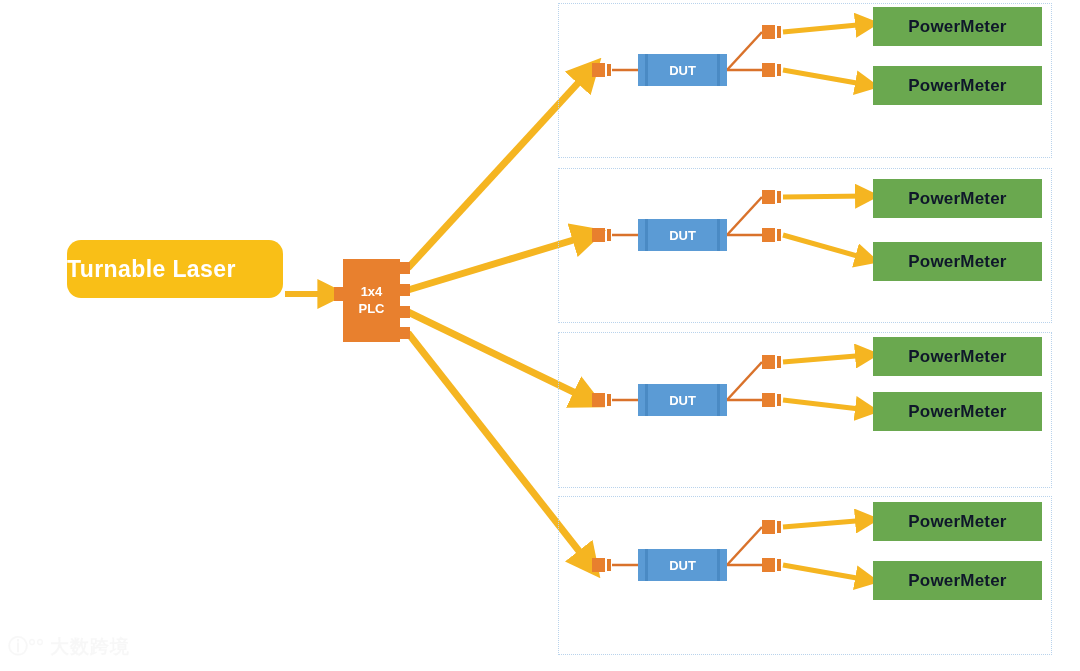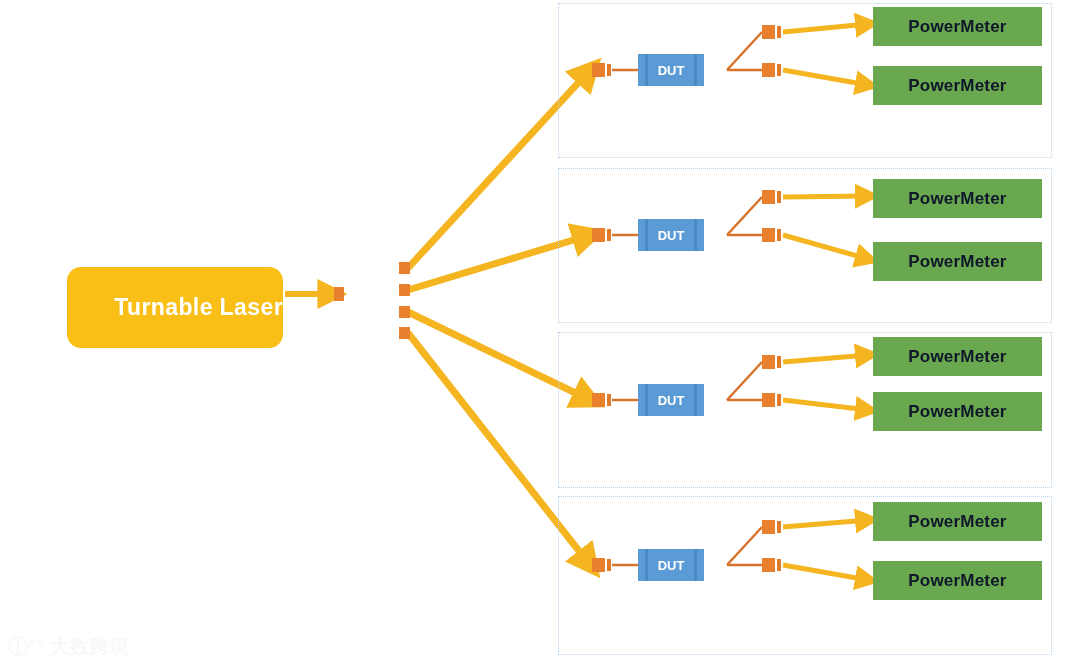--- a/index.html
+++ b/index.html
@@ -23,28 +23,28 @@
     top: 0;
     width: 1080px;
     height: 671px;
     pointer-events: none;
   }
 
   
   .laser-box {
     position: absolute;
     left: 67px;
-    top: 267px;
+    top: 240px;
     width: 216px;
-    height: 81px;
+    height: 58px;
     background: #f9bf17;
     border-radius: 14px;
     display: flex;
     align-items: center;
-    justify-content: flex-end;
+    justify-content: flex-start;
   }
   .laser-label {
     color: #ffffff;
     font-size: 23px;
     font-weight: bold;
     letter-spacing: 0.4px;
     white-space: nowrap;
   }
 
   
@@ -85,21 +85,21 @@
   
   .group {
     position: absolute;
     left: 558px;
     width: 494px;
     border: 1px dotted #b9d3ec;
     box-sizing: border-box;
   }
   .dut-box {
     position: absolute;
-    width: 66px;
+    width: 89px;
     height: 32px;
     background: #5b9bd5;
     display: flex;
     align-items: center;
     justify-content: center;
   }
   .dut-box::before,
   .dut-box::after {
     content: "";
     position: absolute;
@@ -218,20 +218,24 @@
     <line x1="727" y1="565" x2="762" y2="565" stroke="#d9722b" stroke-width="2.5"></line>
     <line x1="783" y1="527" x2="868" y2="520" stroke="#f5b521" stroke-width="5" marker-end="url(#arrY)"></line>
     <line x1="783" y1="565" x2="868" y2="580" stroke="#f5b521" stroke-width="5" marker-end="url(#arrY)"></line>
   </svg>
 
   <div class="laser-box">
     <span class="laser-label">Turnable Laser</span>
   </div>
 
   <div class="plc-in-tab"></div>
+  <div class="plc-box">
+    <span class="plc-label">1x4</span>
+    <span class="plc-label">PLC</span>
+  </div>
   <div class="plc-out-tab" style="top:262px"></div>
   <div class="plc-out-tab" style="top:284px"></div>
   <div class="plc-out-tab" style="top:306px"></div>
   <div class="plc-out-tab" style="top:327px"></div>
 
   <div class="group" style="top:3px;height:155px"></div>
   <div class="connector" style="left:592px;top:63px"></div>
   <div class="dut-box" style="left:638px;top:54px">
     <span class="dut-label">DUT</span>
   </div>

